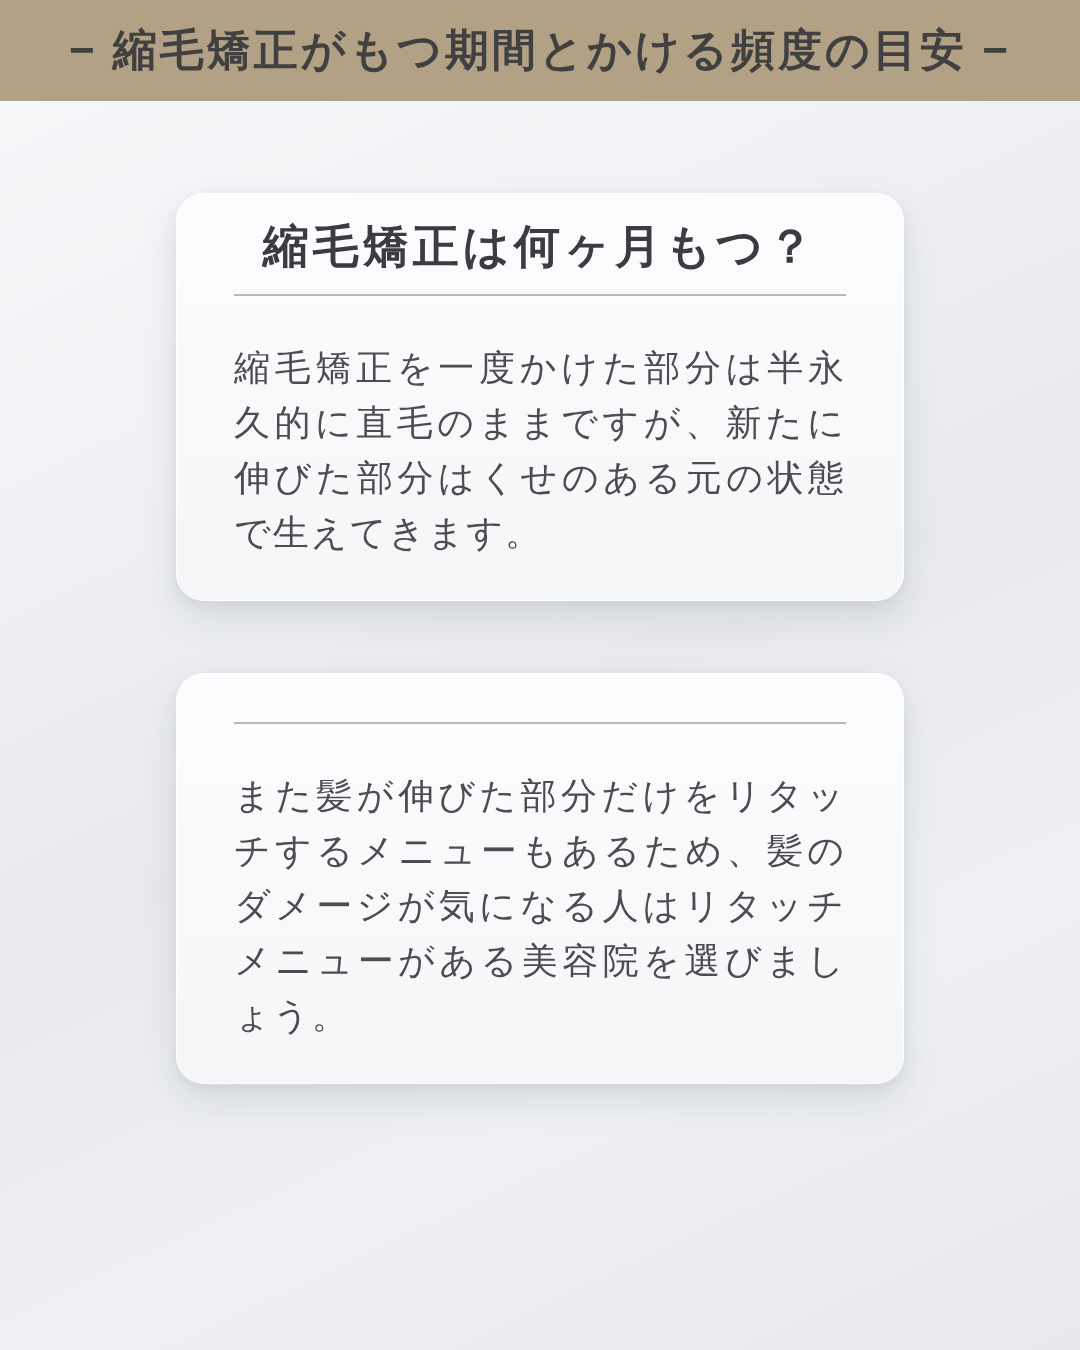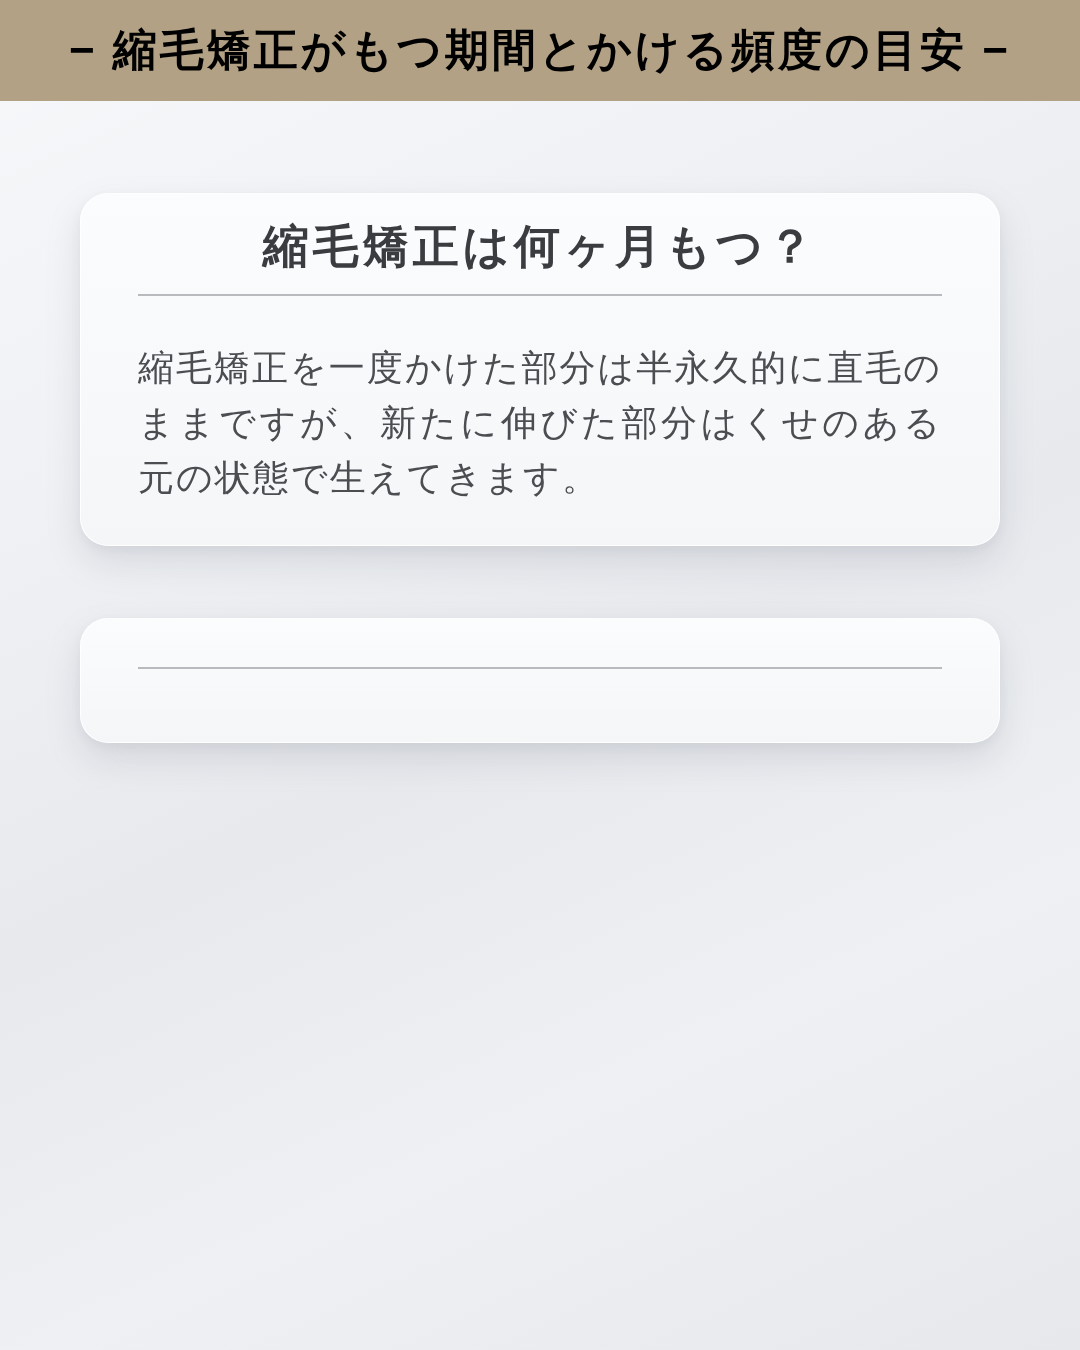--- a/index.html
+++ b/index.html
@@ -20,30 +20,30 @@
   
   .banner {
     width: 1080px;
     height: 101px;
     background: #b2a185;
     display: flex;
     align-items: center;
     justify-content: center;
   }
   .banner-title {
-    color: #000000;
+    color: #404040;
     font-size: 44px;
     font-weight: 700;
     letter-spacing: 3px;
     white-space: nowrap;
   }
 
   
   .card {
-    width: 920px;
+    width: 728px;
     margin: 0 auto;
     background: linear-gradient(180deg, #fbfcfd 0%, #f5f6f8 100%);
     border: 1px solid rgba(255,255,255,0.9);
     border-radius: 28px;
     box-shadow:
       0 16px 34px rgba(125,132,145,0.20),
       0 4px 10px rgba(125,132,145,0.08);
     padding: 26px 57px 40px 57px;
   }
   .card-1 { margin-top: 92px; }
@@ -93,16 +93,17 @@
     <h2 class="card-title">縮毛矯正は何ヶ月もつ？</h2>
     <hr class="card-divider">
     <div class="card-body">
         <p><span>縮毛矯正を一度かけた部分は半永久的に直毛のままですが、新たに伸びた部分はくせのある元の状態で生えてきます。</span></p>
       </div>
   </section>
 
   <section class="card card-2">
     <hr class="card-divider">
     <div class="card-body">
+        <p><span>また髪が伸びた部分だけをリタッチするメニューもあるため、髪のダメージが気になる人はリタッチメニューがある美容院を選びましょう。</span></p>
       </div>
   </section>
 
 </main>
 
 </body></html>

